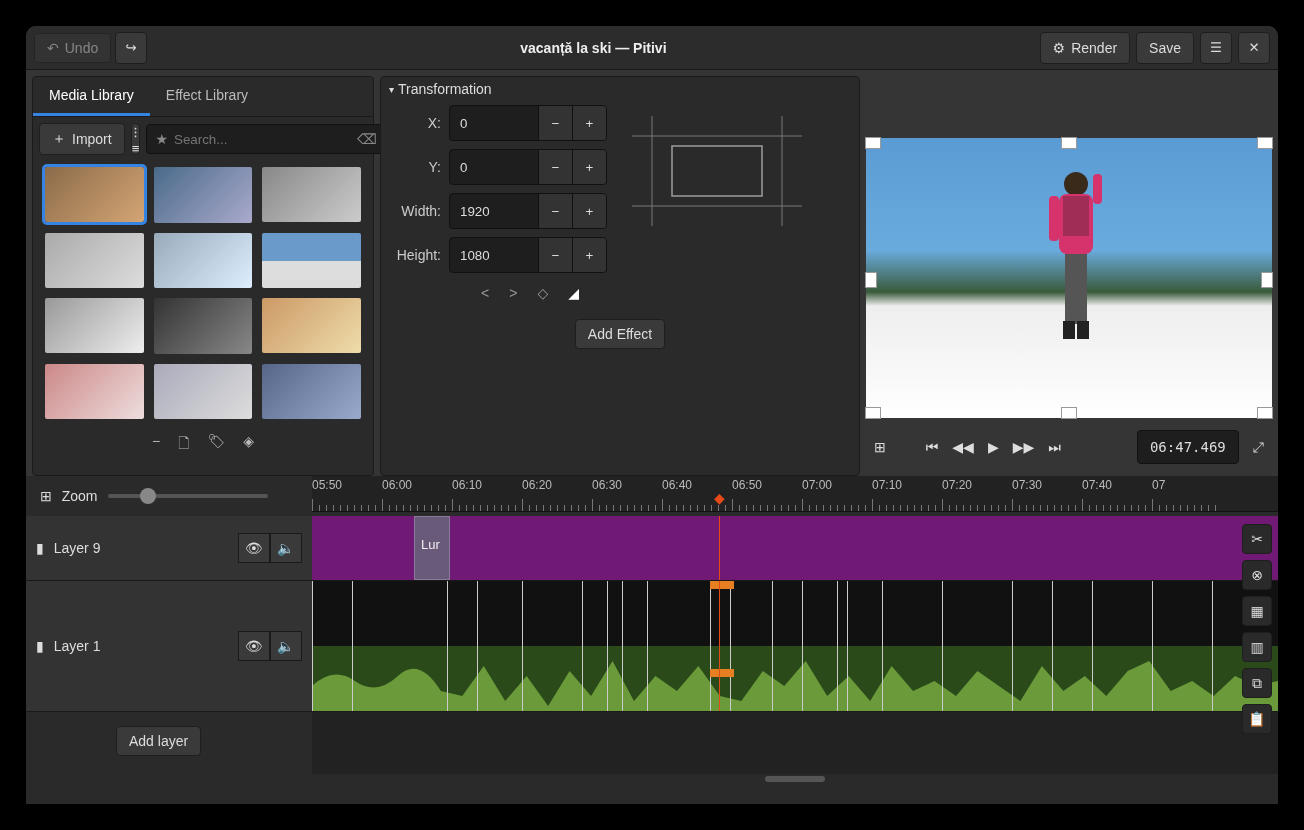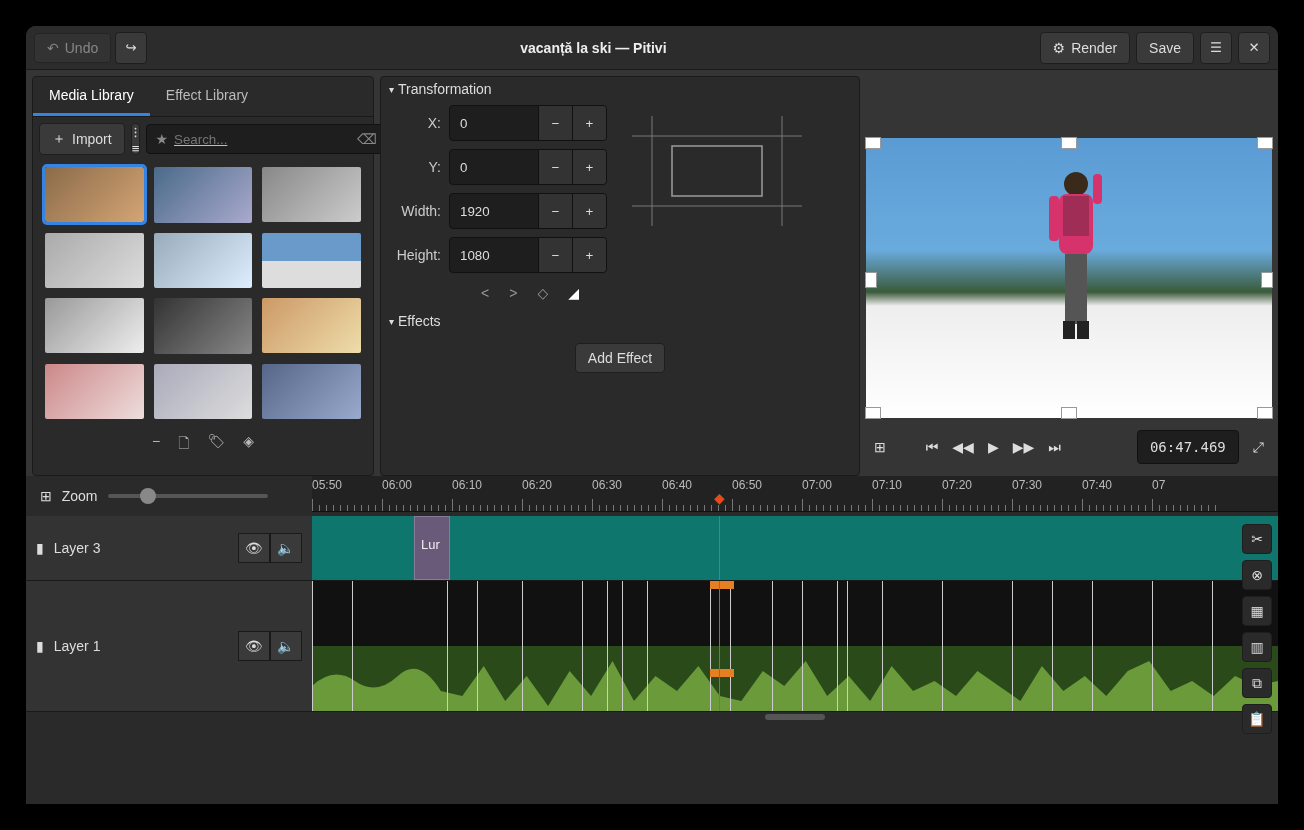--- a/index.html
+++ b/index.html
@@ -106,23 +106,22 @@
   padding: 6px 8px;
   display: flex;
   align-items: center;
   gap: 6px;
   color: #888;
 }
 .search-box input {
   flex: 1;
   background: none;
   border: none;
-  color: #fca5a5;
+  color: #737373;
   outline: none;
-  text-decoration: underline;
 }
 .thumb-grid {
   display: grid;
   grid-template-columns: repeat(3, 1fr);
   gap: 10px;
   padding: 6px 12px;
   overflow-y: auto;
 }
 .thumb {
   aspect-ratio: 16/9;
@@ -338,21 +337,21 @@
   color: #ddd;
   display: flex;
   align-items: center;
   justify-content: center;
   cursor: pointer;
 }
 .toggle-btn.muted { color: #777; }
 .layer-track {
   flex: 1;
   height: 64px;
-  background: #0f766e;
+  background: #701a75;
   position: relative;
   overflow: hidden;
 }
 .layer-track.tall { height: 130px; }
 .layer-header.tall { height: 130px; }
 .clip {
   position: absolute;
   top: 0;
   height: 100%;
   background: #6a5a7a;
@@ -549,23 +548,20 @@
             <line x1="0" y1="90" x2="170" y2="90" stroke="#999"></line>
             <rect x="40" y="30" width="90" height="50" fill="none" stroke="#ccc" stroke-width="1.5"></rect>
           </svg>
         </div>
       </div>
       <div class="keyframe-row">
         <span>&lt;</span>
         <span>&gt;</span>
         <span>◇</span>
         <span style="color:#fff">◢</span>
-      </div>
-      <div class="section-header">
-        <span>Effects</span>
       </div>
       <button class="btn add-effect-btn">Add Effect</button>
     </div>
 
     <div class="panel right">
       <div class="preview">
         <div class="handle" style="left:-1px;top:-1px"></div>
         <div class="handle" style="right:-1px;top:-1px"></div>
         <div class="handle" style="left:-1px;bottom:-1px"></div>
         <div class="handle" style="right:-1px;bottom:-1px"></div>
@@ -754,21 +750,21 @@
             <div style="position: absolute; bottom: 0px; width: 1px; height: 6px; background: rgb(119, 119, 119); left: 896px;"></div>
             <div style="position: absolute; bottom: 0px; width: 1px; height: 6px; background: rgb(119, 119, 119); left: 903px;"></div>
           </div>
         <div class="playhead-marker" style="left:402px">◆</div>
       </div>
     </div>
     <div class="layers">
       <div class="layer-row">
         <div class="layer-header">
           <span>▮</span>
-          <span class="name">Layer 3</span>
+          <span class="name">Layer 9</span>
           <div style="display:flex">
             <div class="toggle-btn">👁</div>
             <div class="toggle-btn muted">🔈</div>
           </div>
         </div>
         <div class="layer-track">
           <div class="clip" style="left:102px;width:36px">
             <div class="clip-label">Lur</div>
           </div>
           <div class="playhead" style="left:407px"></div>
@@ -814,20 +810,26 @@
               <div class="clip-boundary" style="left: 840px;"></div>
               <div class="clip-boundary" style="left: 900px;"></div>
             </div>
           <div class="playhead" style="left:407px"></div>
           <div class="clip-handle" style="left:398px;top:0"></div>
           <div class="clip-handle" style="left:408px;top:0"></div>
           <div class="clip-handle" style="left:398px;top:88px"></div>
           <div class="clip-handle" style="left:408px;top:88px"></div>
         </div>
       </div>
+      <div class="layer-row" style="border:none">
+        <div class="add-layer-row">
+          <button class="btn">Add layer</button>
+        </div>
+        <div class="layer-track" style="background:#222;height:62px"></div>
+      </div>
     </div>
     <div class="scrollbar-bottom">
       <div class="scrollbar-thumb"></div>
     </div>
   </div>
 
   <div class="side-tools">
     <div class="icon-btn">✂</div>
     <div class="icon-btn">⊗</div>
     <div class="icon-btn">▦</div>

